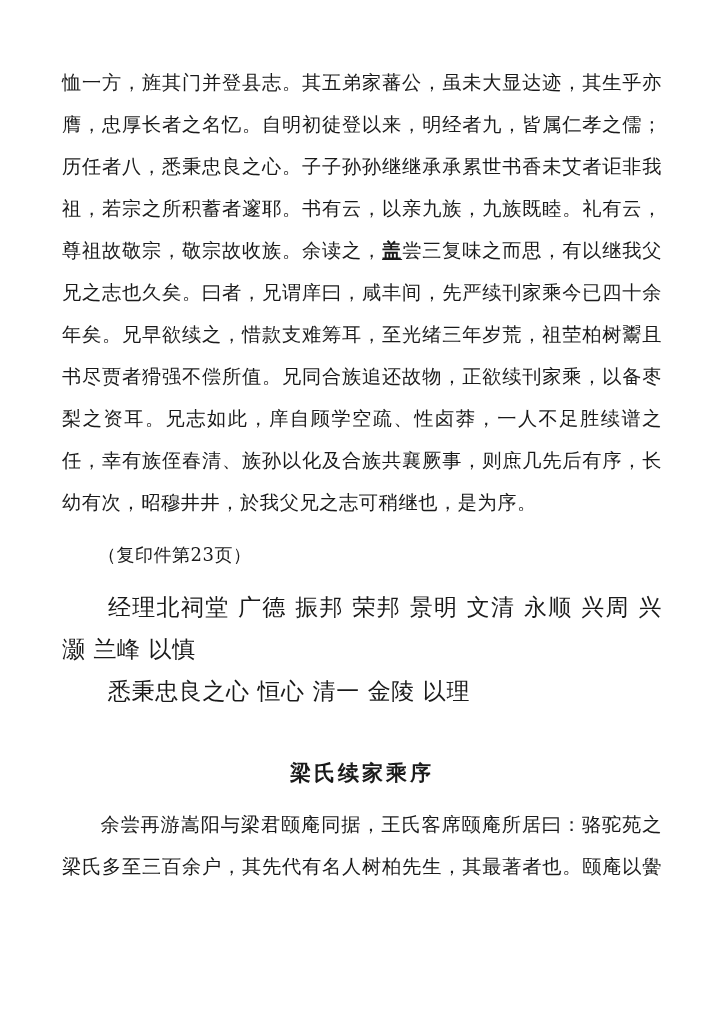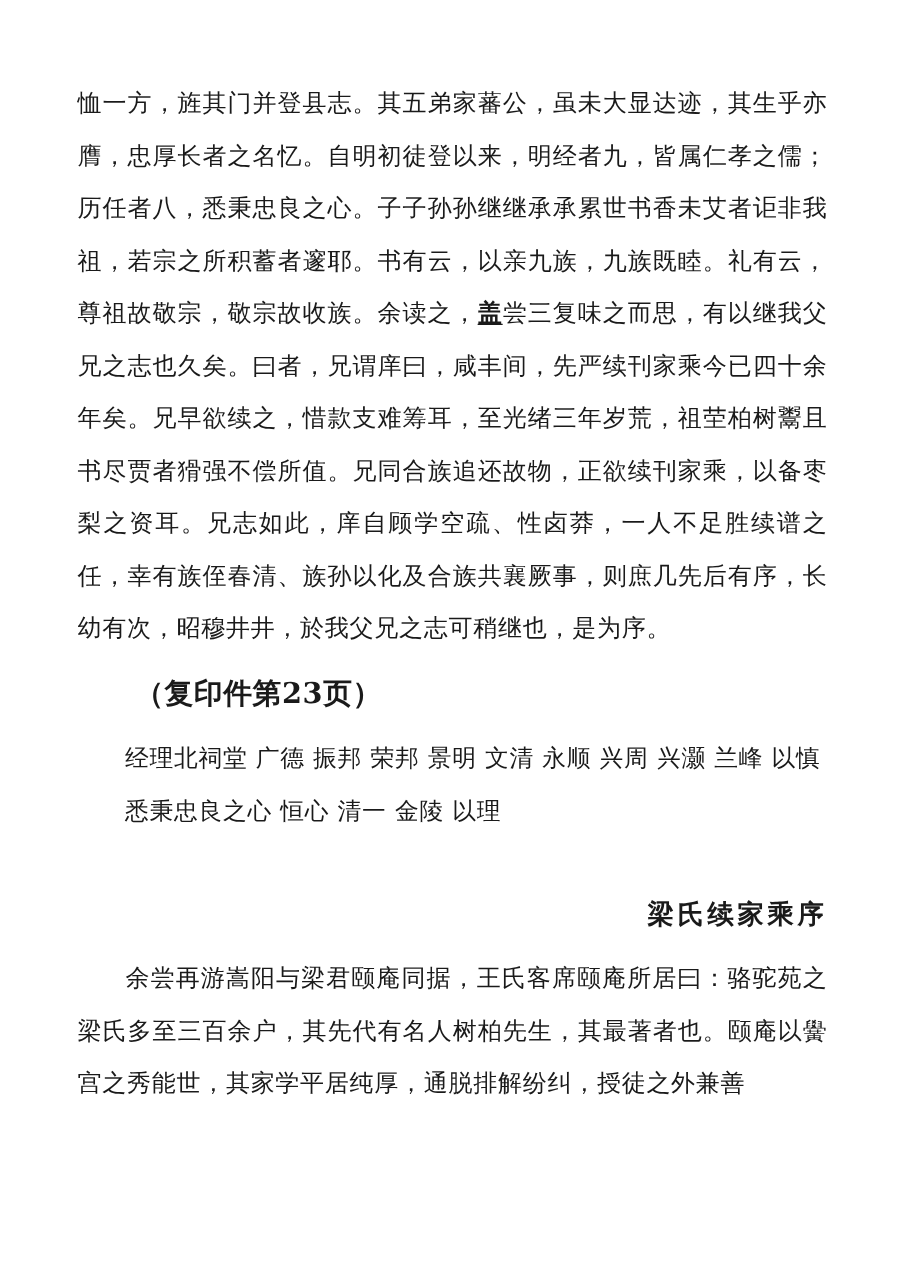--- a/index.html
+++ b/index.html
@@ -45,50 +45,50 @@
   }
   .emph {
     font-weight: bold;
     text-decoration: underline;
     text-underline-offset: 2px;
   }
   .semi-bold {
     font-weight: bold;
   }
   .copy-note {
-    font-size: 23px;
+    font-size: 18px;
     line-height: 42px;
-    font-weight: bold;
+    font-weight: normal;
     margin: 0;
     text-indent: 2em;
     letter-spacing: 0.5px;
   }
   .roster {
-    font-size: 19px;
+    font-size: 23px;
     line-height: 42px;
     margin: 0;
     text-indent: 2em;
     letter-spacing: 0.6px;
     text-align: justify;
     text-justify: inter-character;
     text-align-last: left;
     word-break: break-all;
   }
   .colophon {
     font-size: 19.2px;
     line-height: 42px;
     margin: 0;
     letter-spacing: 0.6px;
   }
   .spacer-sm { height: 10px; }
   .spacer-lg { height: 40px; }
   .doc-title {
     font-size: 21px;
     font-weight: bold;
-    text-align: right;
+    text-align: center;
     letter-spacing: 3px;
     line-height: 42px;
     margin: 0;
   }
   .page-number {
     position: absolute;
     left: 0;
     right: 0;
     top: 925px;
     text-align: center;

